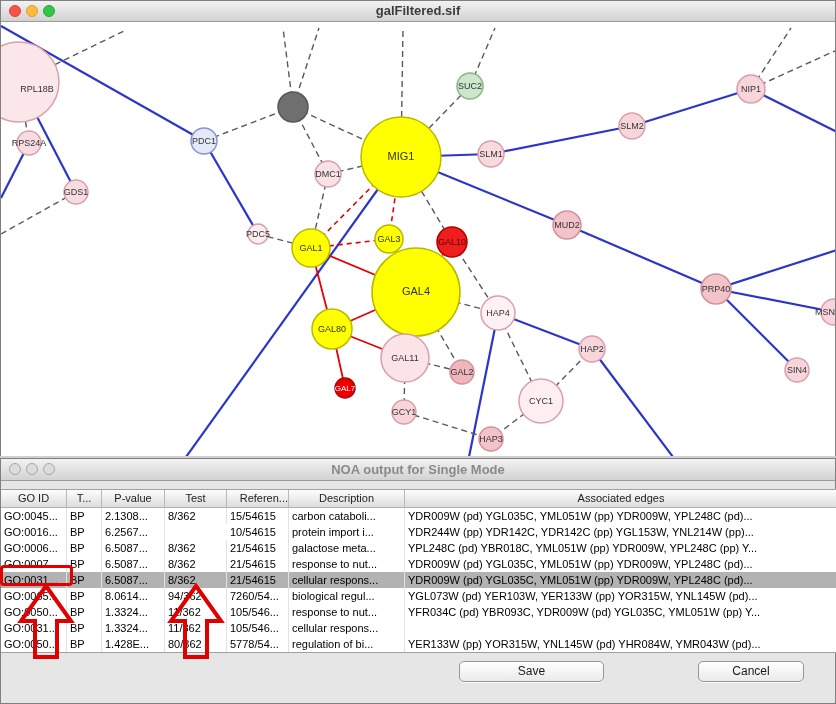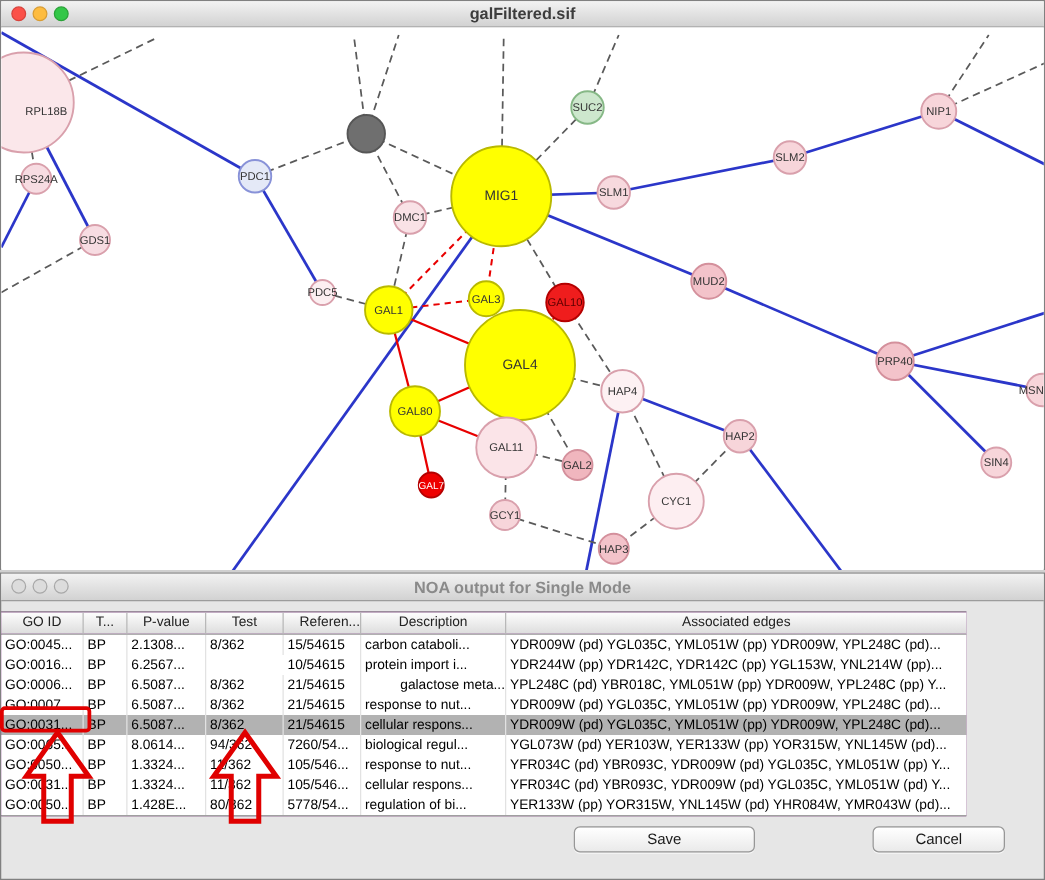--- a/index.html
+++ b/index.html
@@ -22,22 +22,22 @@
   .canvas{position:absolute;top:21px;left:0;width:834px;height:434px;background:#ffffff;overflow:hidden;}
   #graph-svg{display:block;}
 
   .edge.pp{stroke:#2b36c9;stroke-width:2.2;}
   .edge.pd{stroke:#5a5a5a;stroke-width:1.4;stroke-dasharray:6 4;}
   .edge.rs{stroke:#e80000;stroke-width:1.8;}
   .edge.rd{stroke:#e80000;stroke-width:1.6;stroke-dasharray:5 4;}
   .node{stroke-width:1.5;}
   .nlabel{pointer-events:none;}
 
-  .table{position:absolute;left:0;top:30px;width:772px;box-sizing:border-box;
-    border-top:1px solid #a0a0a0;border-bottom:1px solid #a0a0a0;background:#701a75;}
+  .table{position:absolute;left:0;top:30px;width:836px;box-sizing:border-box;
+    border-top:1px solid #a0a0a0;border-bottom:1px solid #a0a0a0;background:#86efac;}
   .thead{display:flex;height:17px;background:linear-gradient(#fdfdfd,#dddddd);border-bottom:1px solid #b0b0b0;}
   .hcell{box-sizing:border-box;border-right:1px solid #b8b8b8;font-size:11px;color:#222;
     text-align:center;line-height:16px;overflow:hidden;white-space:nowrap;flex-shrink:0;}
   .hcell.last{flex:1;border-right:none;}
   .trow{display:flex;height:16px;background:#ffffff;}
   .trow.selected{background:#b2b2b2;}
   .tcell{box-sizing:border-box;border-right:1px solid #e2e2e2;font-size:11px;color:#000;
     line-height:16px;padding-left:3px;overflow:hidden;white-space:nowrap;flex-shrink:0;}
   .tcell.last{flex:1;border-right:none;}
 
@@ -217,21 +217,21 @@
             <div class="tcell" style="width: 62px;">10/54615</div>
             <div class="tcell" style="width: 116px;">protein import i...</div>
             <div class="tcell last">YDR244W (pp) YDR142C, YDR142C (pp) YGL153W, YNL214W (pp)...</div>
           </div>
           <div class="trow">
             <div class="tcell" style="width: 66px;">GO:0006...</div>
             <div class="tcell" style="width: 35px;">BP</div>
             <div class="tcell" style="width: 63px;">6.5087...</div>
             <div class="tcell" style="width: 62px;">8/362</div>
             <div class="tcell" style="width: 62px;">21/54615</div>
-            <div class="tcell" style="width: 116px; text-align: right;">galactose meta...</div>
+            <div class="tcell" style="width: 116px;">galactose meta...</div>
             <div class="tcell last">YPL248C (pd) YBR018C, YML051W (pp) YDR009W, YPL248C (pp) Y...</div>
           </div>
           <div class="trow">
             <div class="tcell" style="width: 66px;">GO:0007...</div>
             <div class="tcell" style="width: 35px;">BP</div>
             <div class="tcell" style="width: 63px;">6.5087...</div>
             <div class="tcell" style="width: 62px;">8/362</div>
             <div class="tcell" style="width: 62px;">21/54615</div>
             <div class="tcell" style="width: 116px;">response to nut...</div>
             <div class="tcell last">YDR009W (pd) YGL035C, YML051W (pp) YDR009W, YPL248C (pd)...</div>
@@ -263,21 +263,20 @@
             <div class="tcell" style="width: 116px;">response to nut...</div>
             <div class="tcell last">YFR034C (pd) YBR093C, YDR009W (pd) YGL035C, YML051W (pp) Y...</div>
           </div>
           <div class="trow">
             <div class="tcell" style="width: 66px;">GO:0031...</div>
             <div class="tcell" style="width: 35px;">BP</div>
             <div class="tcell" style="width: 63px;">1.3324...</div>
             <div class="tcell" style="width: 62px;">11/362</div>
             <div class="tcell" style="width: 62px;">105/546...</div>
             <div class="tcell" style="width: 116px;">cellular respons...</div>
-            <div class="tcell last">YFR034C (pd) YBR093C, YDR009W (pd) YGL035C, YML051W (pd) Y...</div>
           </div>
           <div class="trow">
             <div class="tcell" style="width: 66px;">GO:0050...</div>
             <div class="tcell" style="width: 35px;">BP</div>
             <div class="tcell" style="width: 63px;">1.428E...</div>
             <div class="tcell" style="width: 62px;">80/362</div>
             <div class="tcell" style="width: 62px;">5778/54...</div>
             <div class="tcell" style="width: 116px;">regulation of bi...</div>
             <div class="tcell last">YER133W (pp) YOR315W, YNL145W (pd) YHR084W, YMR043W (pd)...</div>
           </div>

